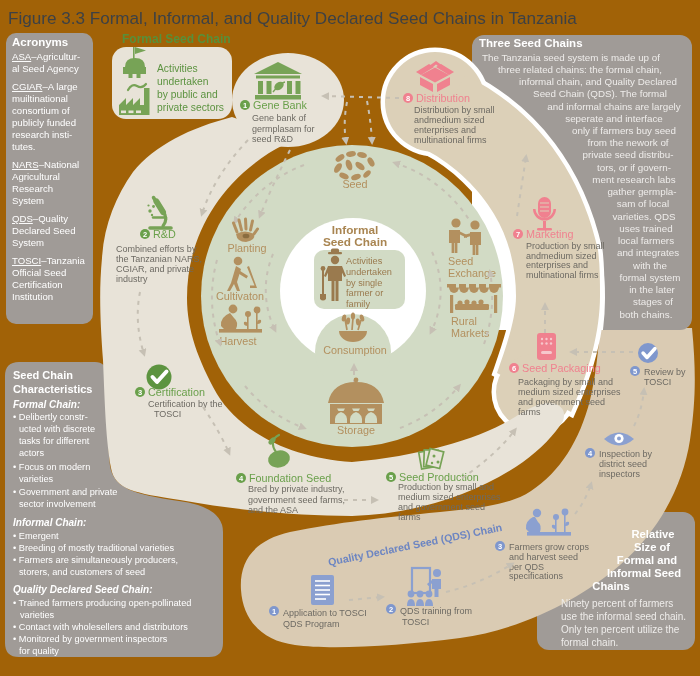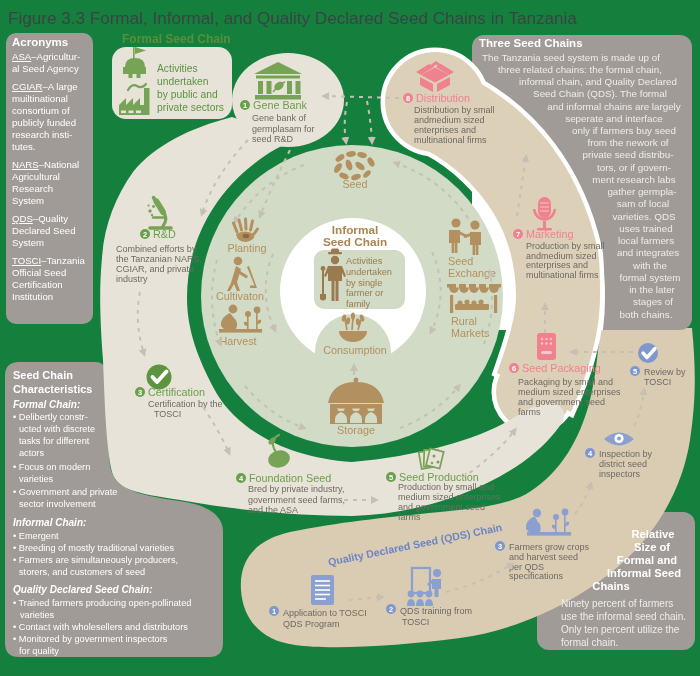--- a/index.html
+++ b/index.html
@@ -1,17 +1,17 @@
 <!DOCTYPE html>
 <html><head>
 <meta charset="utf-8">
 <style>
 html,body{margin:0;padding:0;background:#fff;}
 *{font-family:"Liberation Sans",sans-serif;}
-#wrap{position:relative;width:700px;height:676px;overflow:hidden;background:#15803d;}
+#wrap{position:relative;width:700px;height:676px;overflow:hidden;background:#a16207;}
 svg{position:absolute;top:0;left:0;}
 </style>
 </head>
 <body>
 <div id="wrap">
 <svg width="700" height="676" viewBox="0 0 700 676">
 <defs>
 <marker id="mg" markerUnits="userSpaceOnUse" markerWidth="10" markerHeight="10" refX="5" refY="4" orient="auto">
           <path d="M0,0 L8,4 L0,8 z" fill="#c6c0b4"></path>
         </marker>

